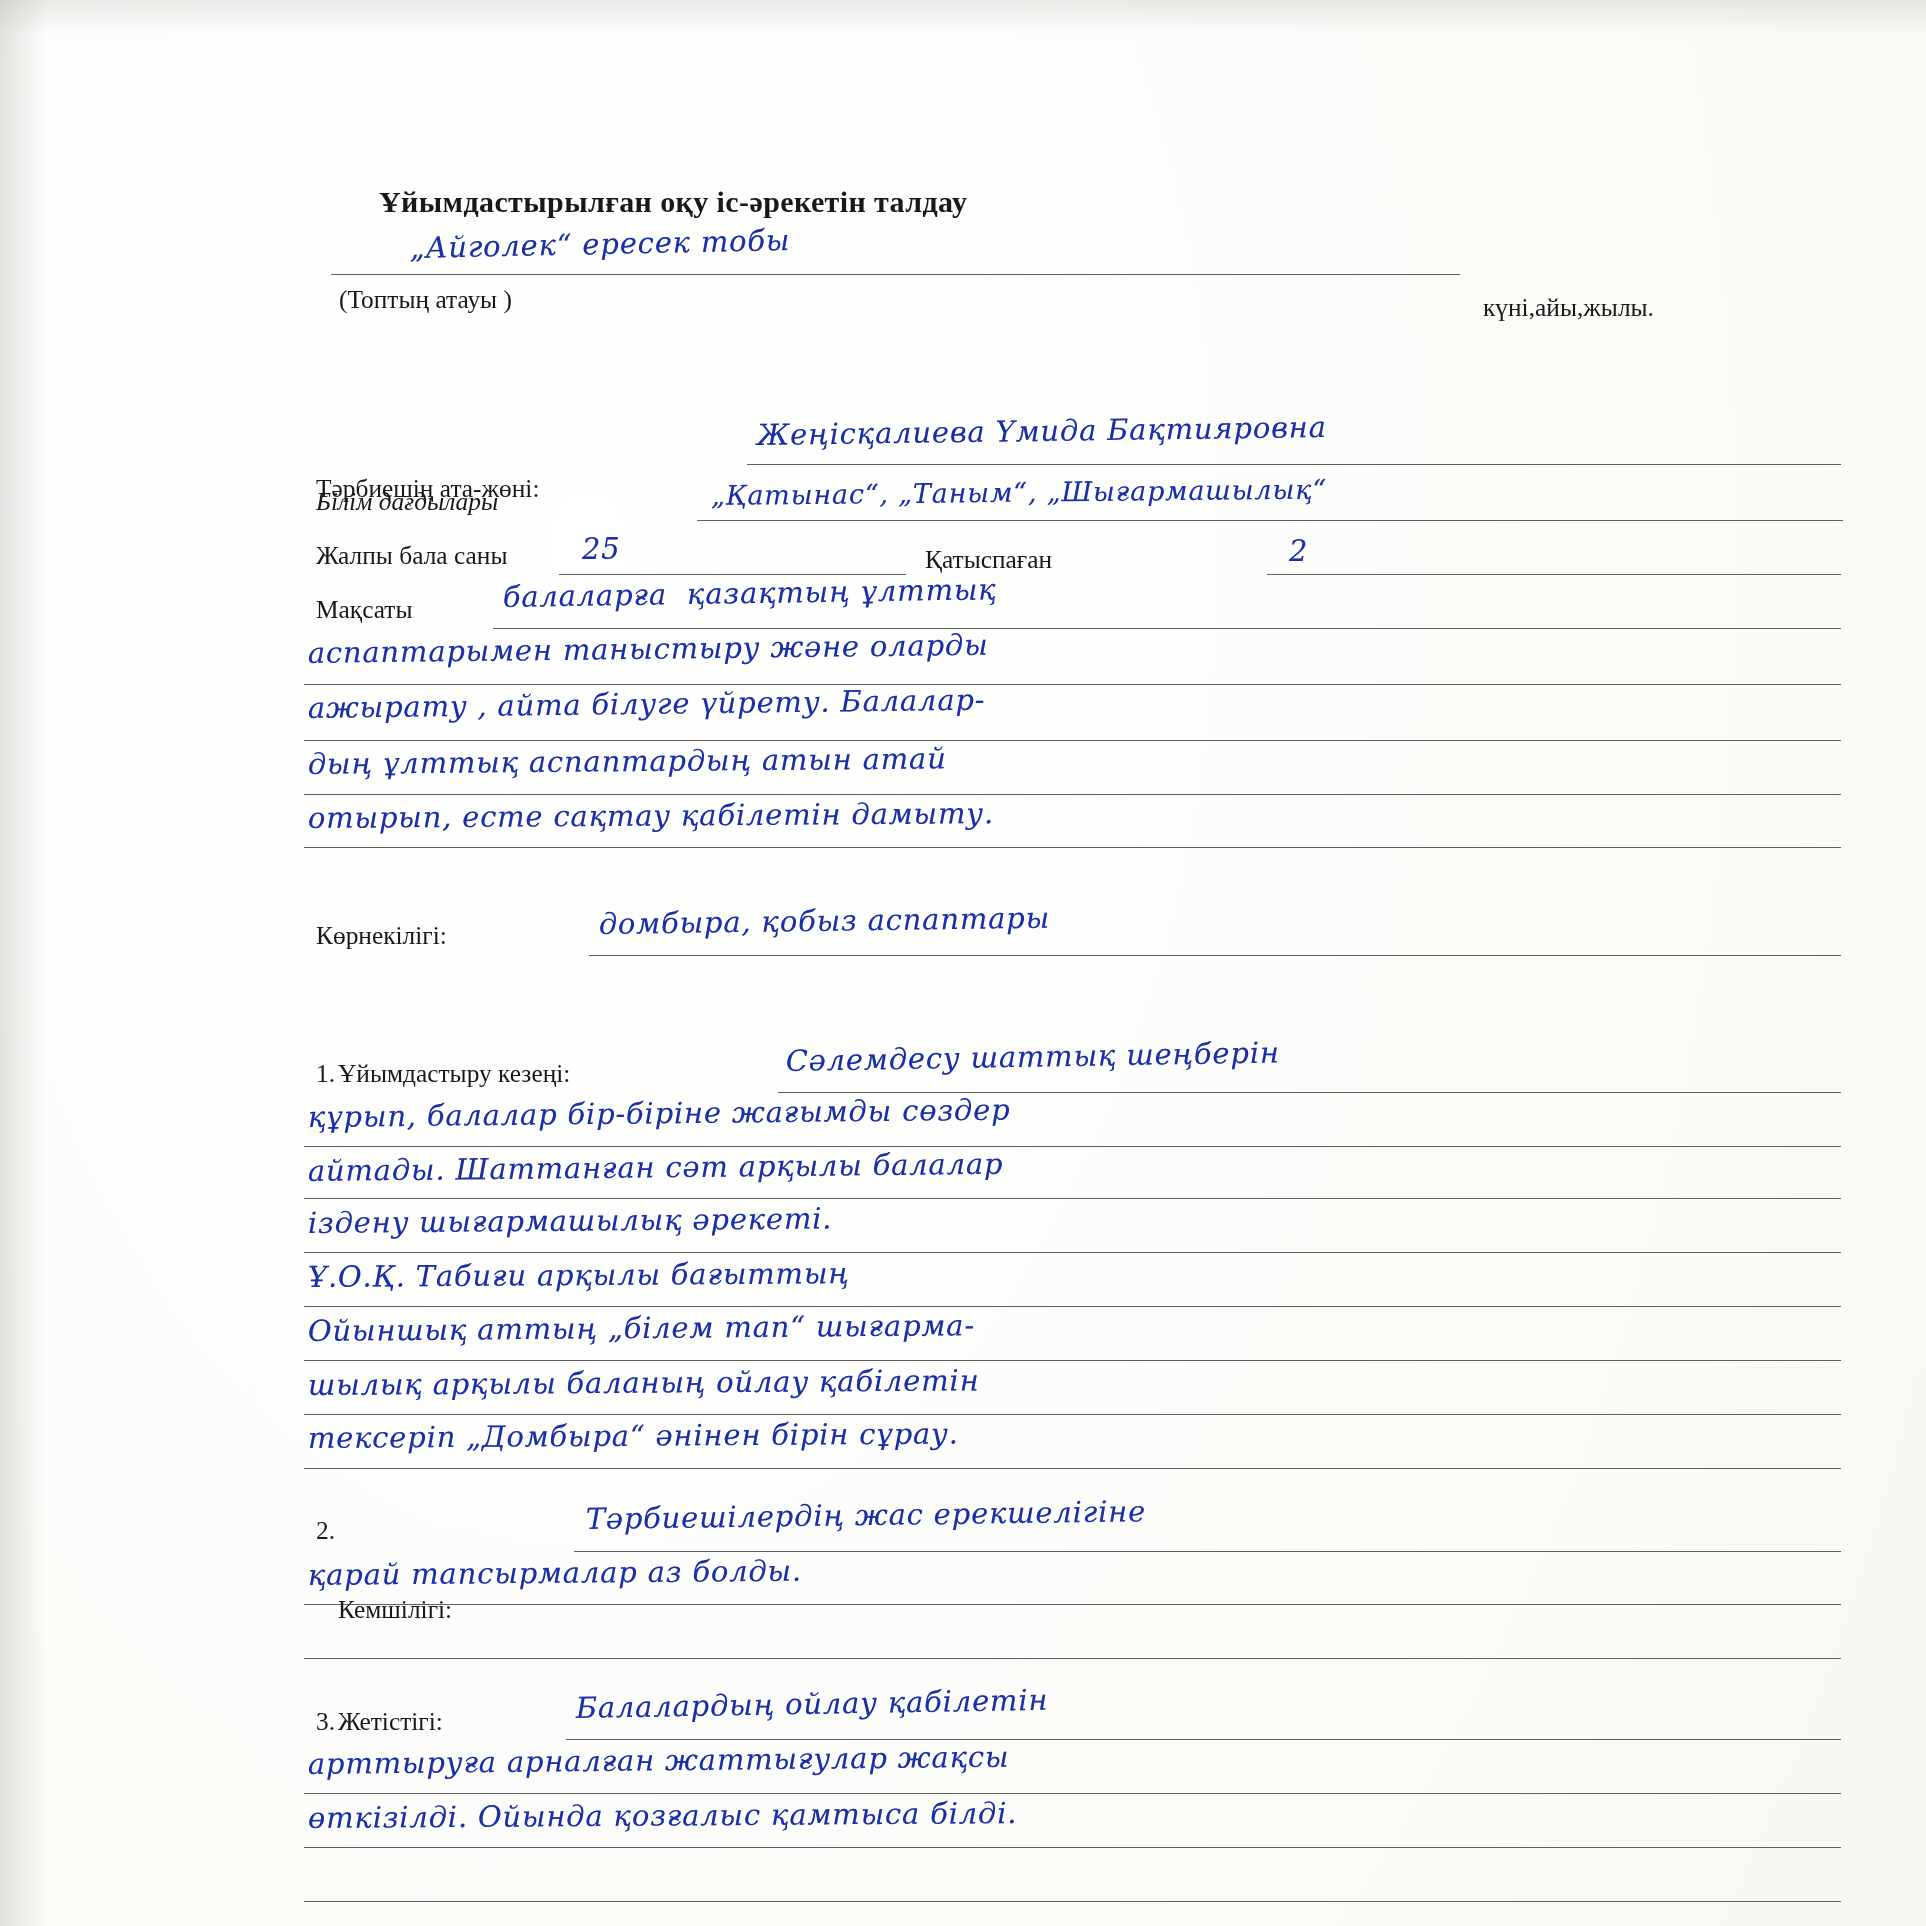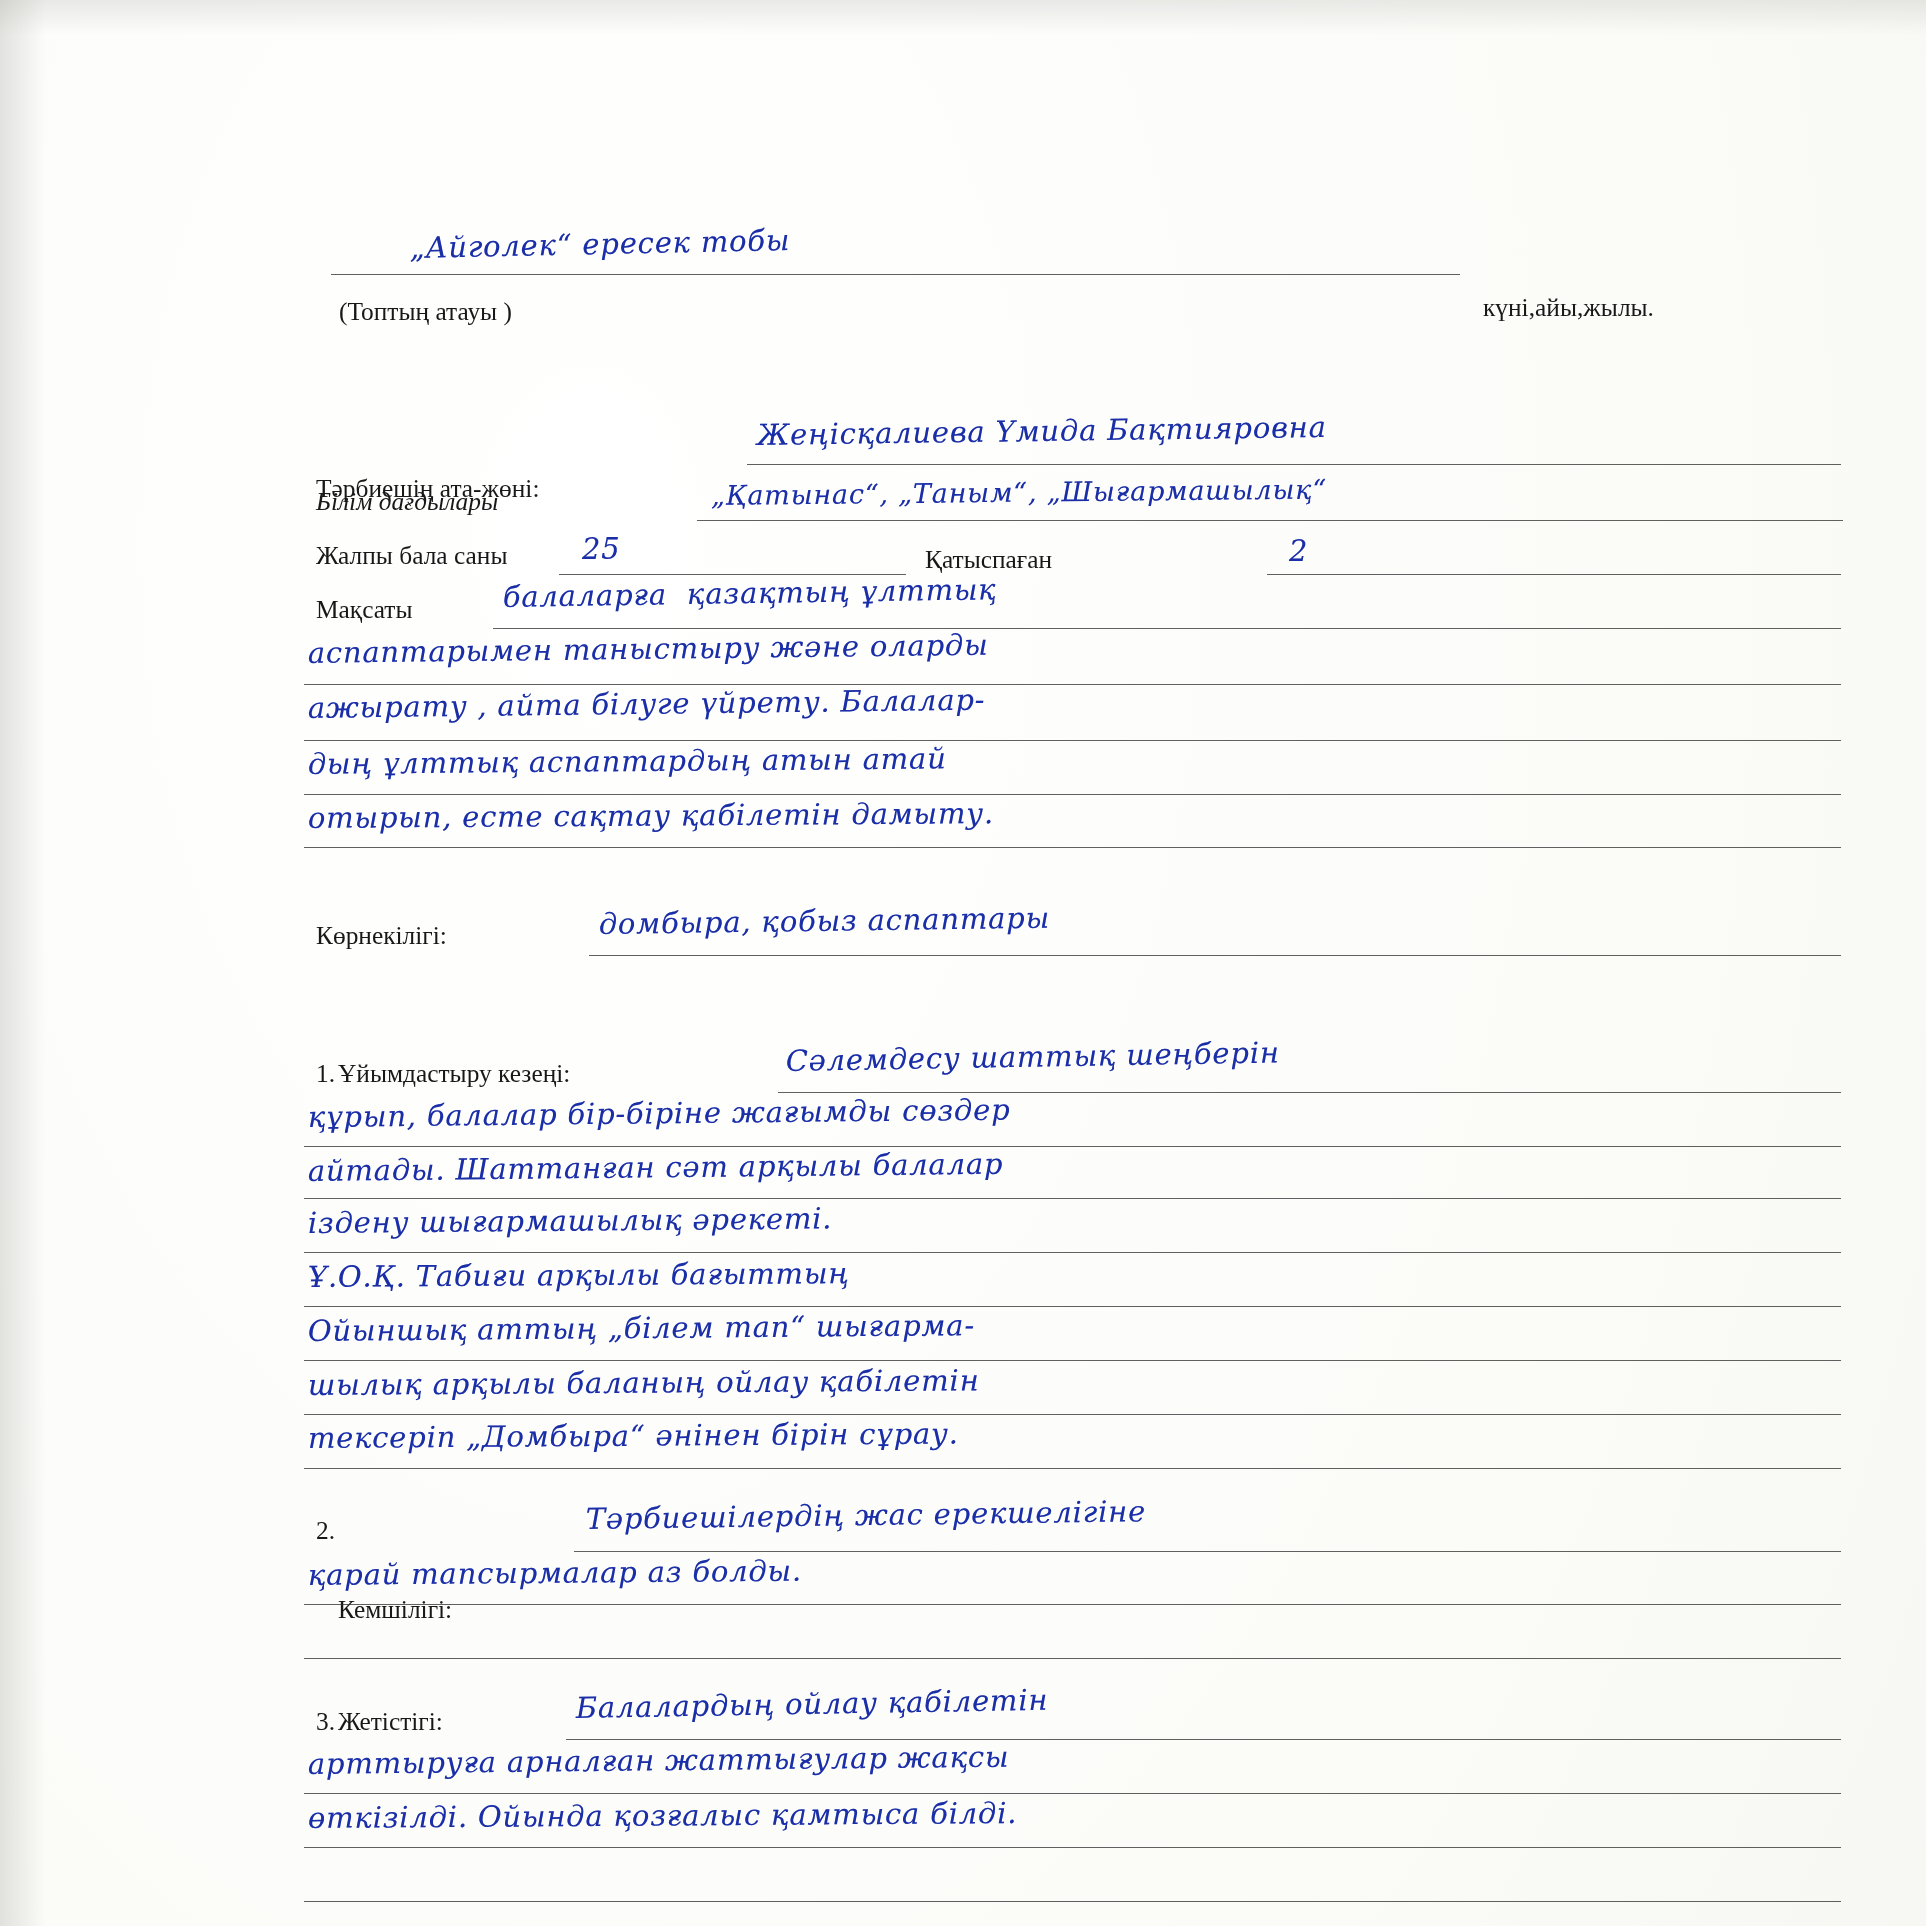--- a/index.html
+++ b/index.html
@@ -79,25 +79,26 @@
   .hand.big { font-size: 29px; }
 </style>
 </head>
 <body>
 
 <div class="page">
   <div class="paper-tint"></div>
   <div class="edge-shadow-left"></div>
   <div class="edge-shadow-top"></div>
 
+  <div class="printed title" style="left:379px; top:185px;">Ұйымдастырылған оқу іс-әрекетін талдау</div>
 
   <div class="hand big" style="left:410px; top:231px; transform: rotate(-1.2deg);">„Айголек“ ересек тобы</div>
   <div class="rule" style="left:331px; top:274px; width:1129px;"></div>
 
-  <div class="printed label" style="left:339px; top:285px;margin-top:12px;">(Топтың атауы )</div>
+  <div class="printed label" style="left:339px; top:285px;">(Топтың атауы )</div>
   <div class="printed label" style="left:1483px; top:293px;text-align:center;">күні,айы,жылы.</div>
 
   <div class="printed label" style="left:316px; top:433px;margin-top:41px;">Тәрбиешiң ата-жөнi:</div>
   <div class="hand big" style="left:757px; top:418px; transform: rotate(-0.8deg);">Жеңiсқалиева Үмида Бақтияровна</div>
   <div class="rule" style="left:747px; top:464px; width:1094px;"></div>
 
   <div class="printed label" style="left:316px; top:487px;font-style:italic;">Бiлiм дағдылары</div>
   <div class="hand" style="left:711px; top:480px; transform: rotate(-0.6deg);">„Қатынас“, „Таным“, „Шығармашылық“</div>
   <div class="rule" style="left:697px; top:520px; width:1146px;"></div>
 

